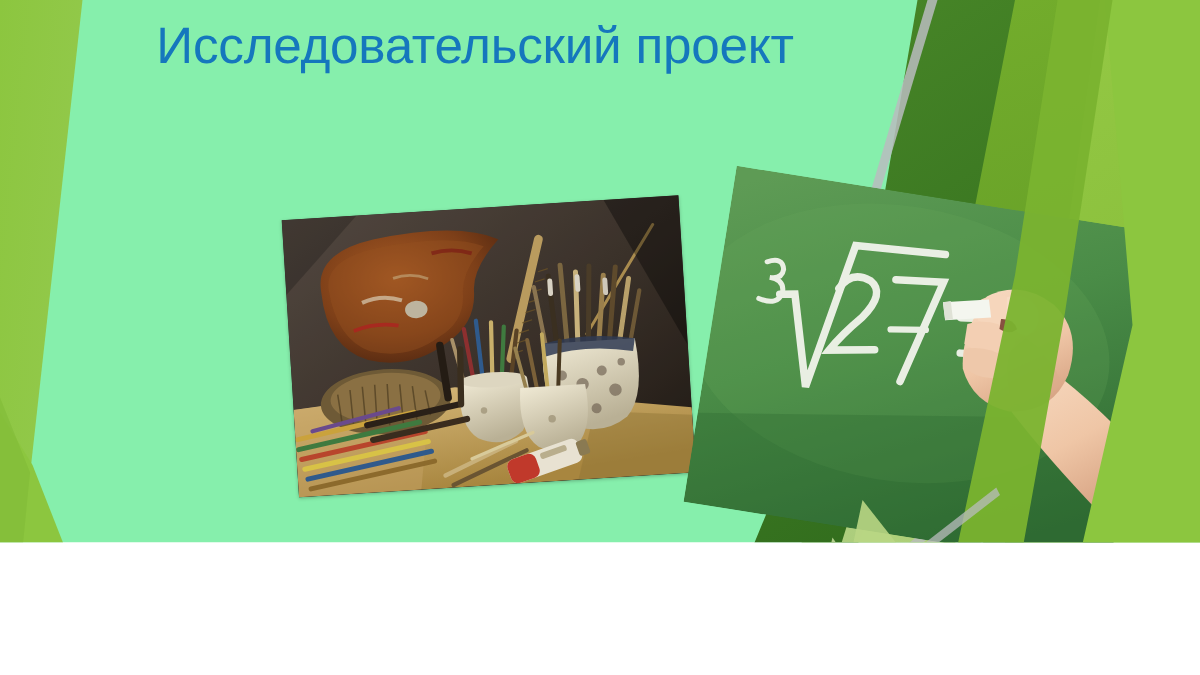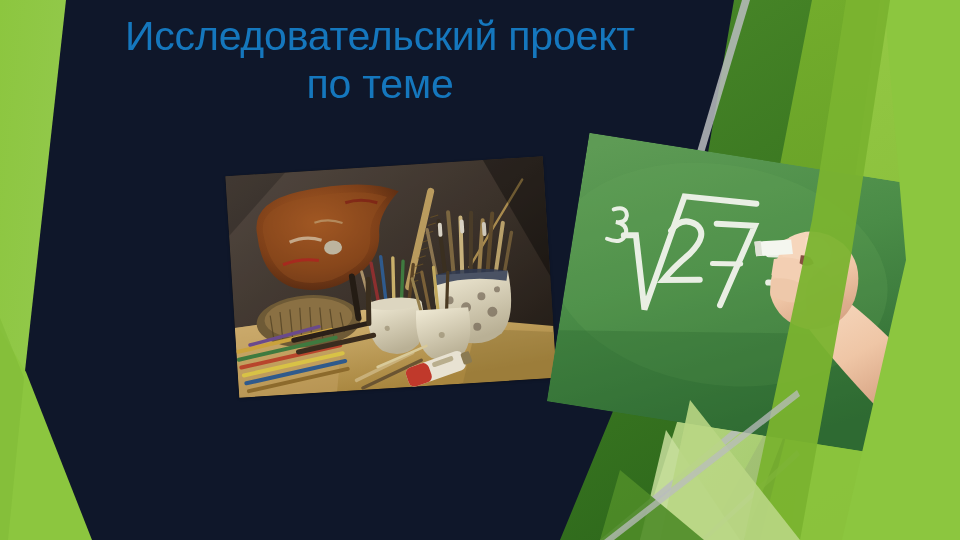--- a/index.html
+++ b/index.html
@@ -3,23 +3,23 @@
 <meta charset="utf-8">
 <style>
   html, body {
     margin: 0;
     padding: 0;
     background: #ffffff;
   }
   #slide {
     position: relative;
     width: 960px;
-    height: 540px;
+    height: 434px;
     overflow: hidden;
-    background: #0f172a;
+    background: #86efac;
     font-family: "Liberation Sans", sans-serif;
   }
   .layer {
     position: absolute;
     top: 0; left: 0;
     width: 960px;
     height: 540px;
   }
   .layer svg { display: block; }
 
@@ -119,21 +119,20 @@
       <polygon points="828,250 960,430 960,540 790,540" fill="#8cc63f" opacity="0.75"></polygon>
 
       <polygon points="742,0 750,0 660,300 653,300" fill="#b9bcbe" opacity="0.85"></polygon>
       <polygon points="600,540 610,540 792,390 788,384" fill="#b9bcbe" opacity="0.8"></polygon>
       <polygon points="700,540 706,540 800,455 797,450" fill="#c3c6c8" opacity="0.7"></polygon>
     </svg>
   </div>
 
   <div id="title-block">
     <div class="title-line">Исследовательский проект</div>
-    <div class="title-line">по теме</div>
   </div>
 
   <div id="art-photo">
     <svg width="318" height="222" viewBox="0 0 318 222" xmlns="http://www.w3.org/2000/svg">
       <defs>
         <linearGradient id="wallG" x1="0" y1="0" x2="1" y2="1">
           <stop offset="0%" stop-color="#5a5048"></stop>
           <stop offset="55%" stop-color="#3d342c"></stop>
           <stop offset="100%" stop-color="#1c1712"></stop>
         </linearGradient>

